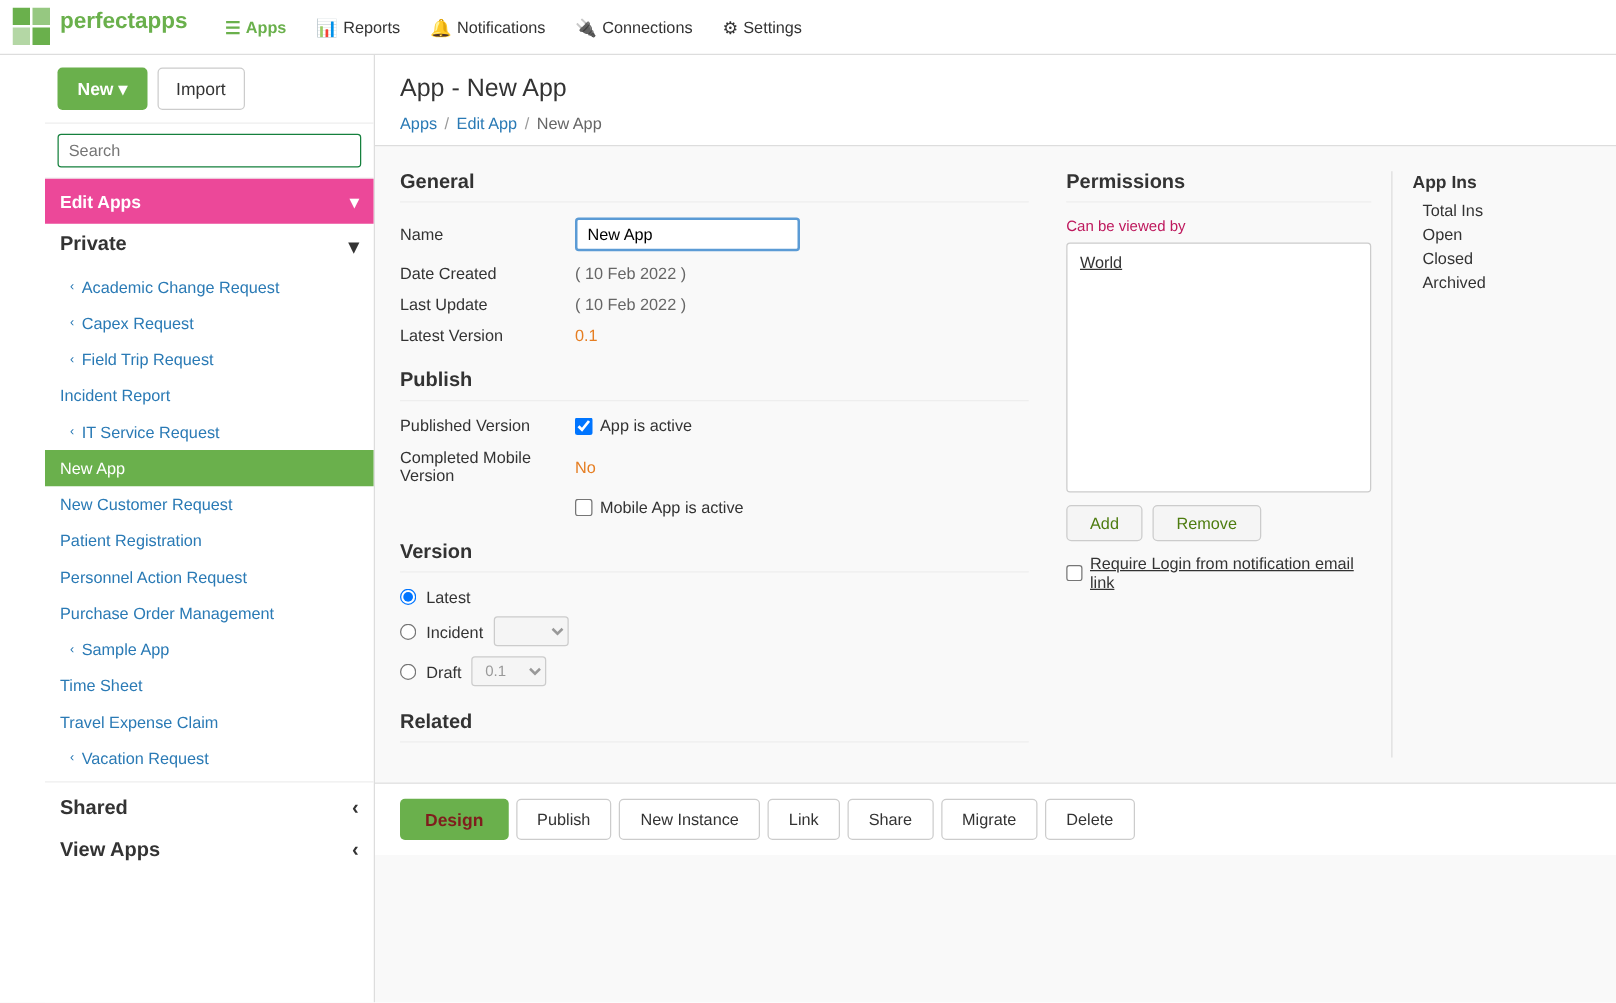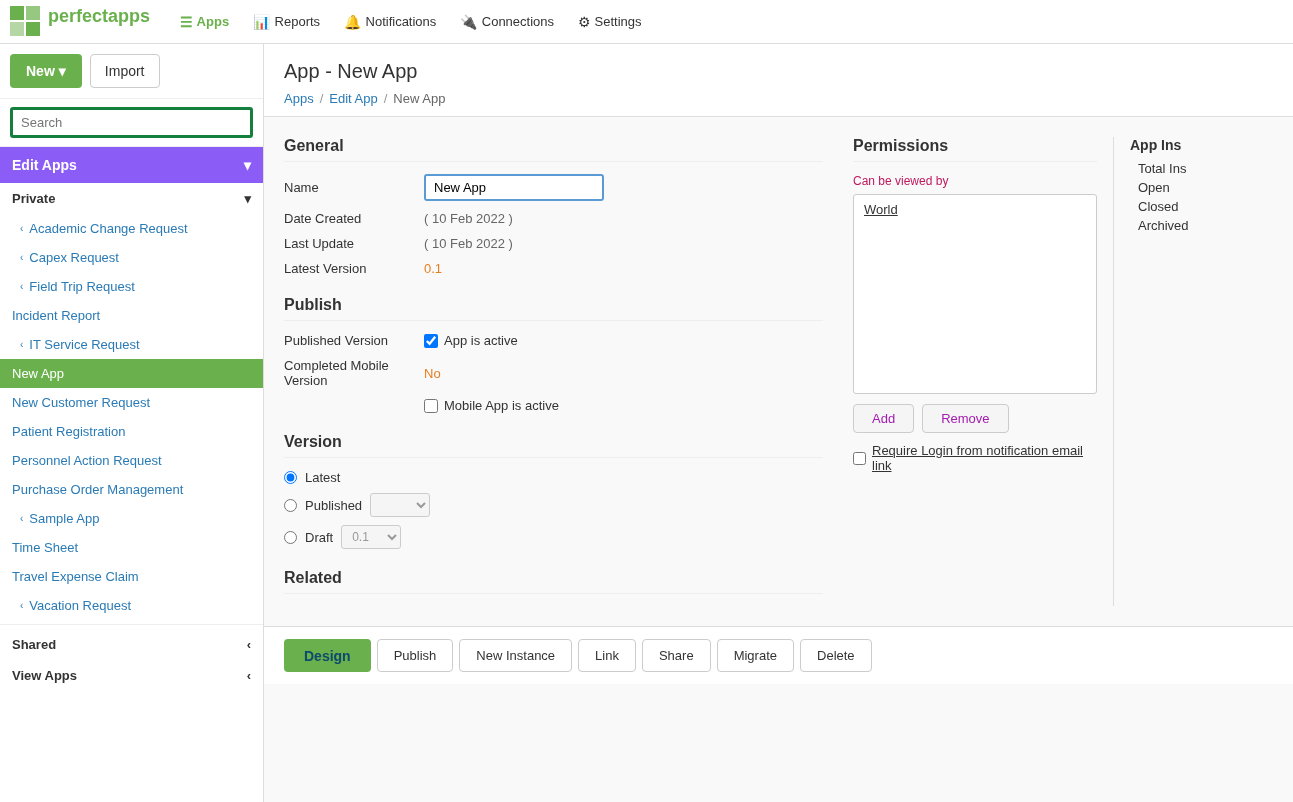--- a/index.html
+++ b/index.html
@@ -9,31 +9,31 @@
     .top-bar { display: flex; align-items: center; height: 44px; background: #fff; border-bottom: 1px solid #ddd; padding: 0 10px; }
     .logo { display: flex; align-items: flex-start; margin-right: 20px; }
     .logo-icon { width: 32px; height: 32px; margin-right: 6px; }
     .logo-text { font-size: 18px; font-weight: bold; color: #333; }
     .logo-text span { color: #6ab04c; }
     .nav-menu { display: flex; align-items: center; gap: 4px; }
     .nav-item { display: flex; align-items: center; gap: 4px; padding: 6px 10px; cursor: pointer; font-size: 13px; color: #333; text-decoration: none; border-radius: 3px; }
     .nav-item .nav-icon { font-size: 14px; }
 
     
-    .layout { display: flex; height: calc(100vh - 44px); }
+    .layout { display: flex; height: calc(100vh - 44px); margin-left: 36px; }
 
     
     .sidebar { width: 264px; min-width: 264px; background: #fff; border-right: 1px solid #ddd; display: flex; flex-direction: column; overflow-y: auto; }
     .sidebar-top { padding: 10px; display: flex; gap: 8px; border-bottom: 1px solid #eee; }
     .btn-new { background: #6ab04c; color: #fff; border: none; border-radius: 4px; padding: 8px 16px; cursor: pointer; font-size: 14px; font-weight: bold; display: flex; align-items: center; gap: 4px; }
     .btn-import { background: #fff; color: #333; border: 1px solid #ccc; border-radius: 4px; padding: 8px 14px; cursor: pointer; font-size: 14px; }
     .sidebar-search { padding: 8px 10px; border-bottom: 1px solid #eee; }
-    .sidebar-search input { width: 100%; padding: 5px 8px; border: 3px solid #15803d; border-radius: 3px; font-size: 13px; }
-    .sidebar-section-header { background: #8b5cf6; color: #fff; padding: 10px 12px; font-size: 14px; font-weight: bold; display: flex; align-items: center; justify-content: space-between; cursor: pointer; }
-    .sidebar-group-header { padding: 8px 12px; font-size: 13px; font-weight: bold; color: #333; display: flex; align-items: flex-start; justify-content: space-between; cursor: pointer; }
+    .sidebar-search input { width: 100%; padding: 5px 8px; border: 1px solid #15803d; border-radius: 3px; font-size: 13px; }
+    .sidebar-section-header { background: #ec4899; color: #fff; padding: 10px 12px; font-size: 14px; font-weight: bold; display: flex; align-items: center; justify-content: space-between; cursor: pointer; }
+    .sidebar-group-header { padding: 8px 12px; font-size: 16px; font-weight: bold; color: #333; display: flex; align-items: flex-start; justify-content: space-between; cursor: pointer; }
     .sidebar-item { padding: 7px 12px 7px 20px; font-size: 13px; color: #2a7ab5; cursor: pointer; display: flex; align-items: center; gap: 4px; }
     .sidebar-item.active { background: #6ab04c; color: #fff; }
     .sidebar-item a { color: #2a7ab5; text-decoration: none; }
     .sidebar-item.no-indent { padding-left: 12px; }
     .sidebar-item .chevron { font-size: 10px; margin-right: 2px; }
     .sidebar-divider { border: none; border-top: 1px solid #eee; margin: 4px 0; }
 
     
     .main { flex: 1; overflow-y: auto; background: #f9f9f9; }
     .main-header { background: #fff; border-bottom: 1px solid #ddd; padding: 16px 20px 10px; }
@@ -60,31 +60,31 @@
     .publish-check input[type=checkbox] { width: 14px; height: 14px; }
 
     .version-section { margin-top: 20px; }
     .version-options { margin-top: 8px; display: flex; flex-direction: column; gap: 8px; }
     .version-option { display: flex; align-items: center; gap: 8px; font-size: 13px; }
     .version-select { padding: 3px 6px; border: 1px solid #ccc; border-radius: 3px; font-size: 12px; min-width: 60px; background: #f5f5f5; color: #999; }
 
     .related-section { margin-top: 20px; }
 
     .bottom-actions { display: flex; gap: 6px; padding: 12px 20px; background: #fff; border-top: 1px solid #ddd; position: sticky; bottom: 0; }
-    .btn-design { background: #6ab04c; color: #0c4a6e; border: none; border-radius: 4px; padding: 8px 20px; cursor: pointer; font-size: 14px; font-weight: bold; }
+    .btn-design { background: #6ab04c; color: #7f1d1d; border: none; border-radius: 4px; padding: 8px 20px; cursor: pointer; font-size: 14px; font-weight: bold; }
     .btn-action { background: #fff; color: #333; border: 1px solid #ccc; border-radius: 4px; padding: 8px 16px; cursor: pointer; font-size: 13px; }
 
     
     .permissions-panel { }
     .permissions-title { font-size: 16px; font-weight: bold; color: #333; margin-bottom: 12px; padding-bottom: 6px; border-bottom: 1px solid #eee; }
     .permissions-label { font-size: 12px; color: #be185d; margin-bottom: 6px; }
     .permissions-list { border: 1px solid #ccc; border-radius: 3px; height: 200px; overflow-y: auto; background: #fff; padding: 4px; margin-bottom: 10px; }
     .permissions-list-item { padding: 3px 6px; font-size: 13px; color: #333; text-decoration: underline; }
     .permissions-buttons { display: flex; gap: 8px; margin-bottom: 10px; }
-    .btn-perm { background: #f5f5f5; color: #a21caf; border: 1px solid #ccc; border-radius: 4px; padding: 6px 18px; cursor: pointer; font-size: 13px; }
+    .btn-perm { background: #f5f5f5; color: #4d7c0f; border: 1px solid #ccc; border-radius: 4px; padding: 6px 18px; cursor: pointer; font-size: 13px; }
     .require-login { display: flex; align-items: center; gap: 6px; font-size: 13px; text-decoration: underline; }
 
     
     .app-ins-panel { width: 160px; min-width: 160px; border-left: 1px solid #ddd; padding-left: 16px; }
     .app-ins-title { font-size: 14px; font-weight: bold; color: #333; margin-bottom: 8px; }
     .app-ins-row { font-size: 13px; color: #333; margin-bottom: 4px; padding-left: 8px; }
   </style>
 </head>
 <body>
 
@@ -267,21 +267,21 @@
 
           <div class="version-section">
             <div class="section-title">Version</div>
             <div class="version-options">
               <div class="version-option">
                 <input type="radio" name="version" checked="" style="">
                 <span>Latest</span>
               </div>
               <div class="version-option">
                 <input type="radio" name="version" style="">
-                <span>Published</span>
+                <span>Incident</span>
                 <select class="version-select">
                   <option></option>
                 </select>
               </div>
               <div class="version-option">
                 <input type="radio" name="version" style="">
                 <span>Draft</span>
                 <select class="version-select">
                   <option>0.1</option>
                 </select>

